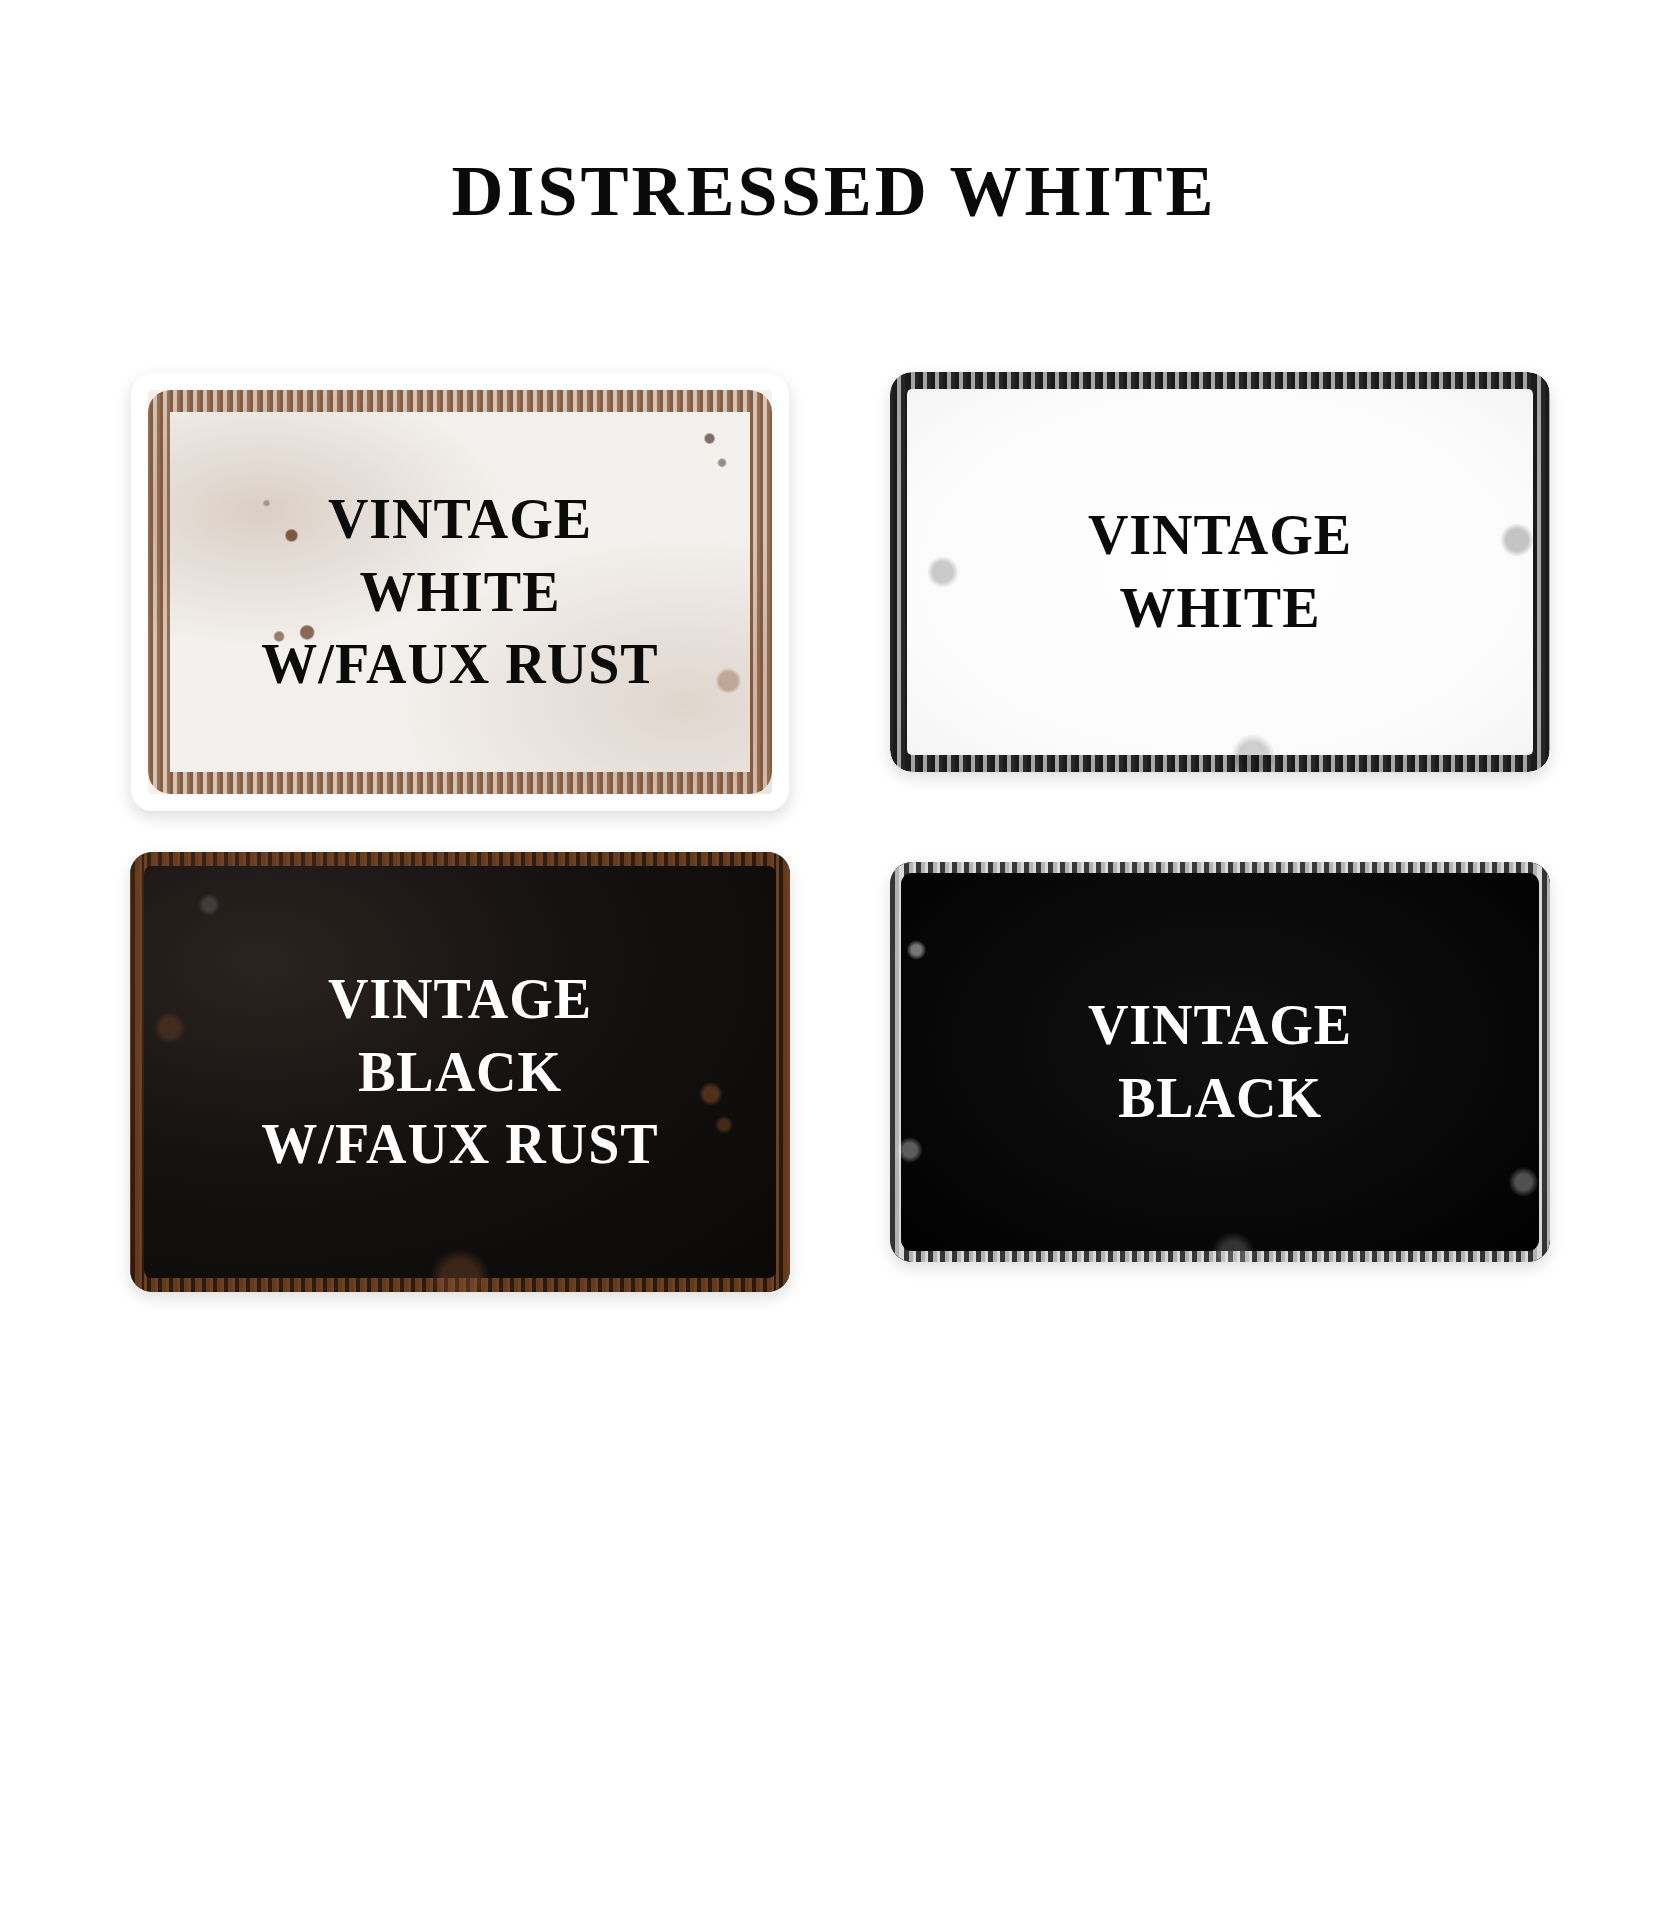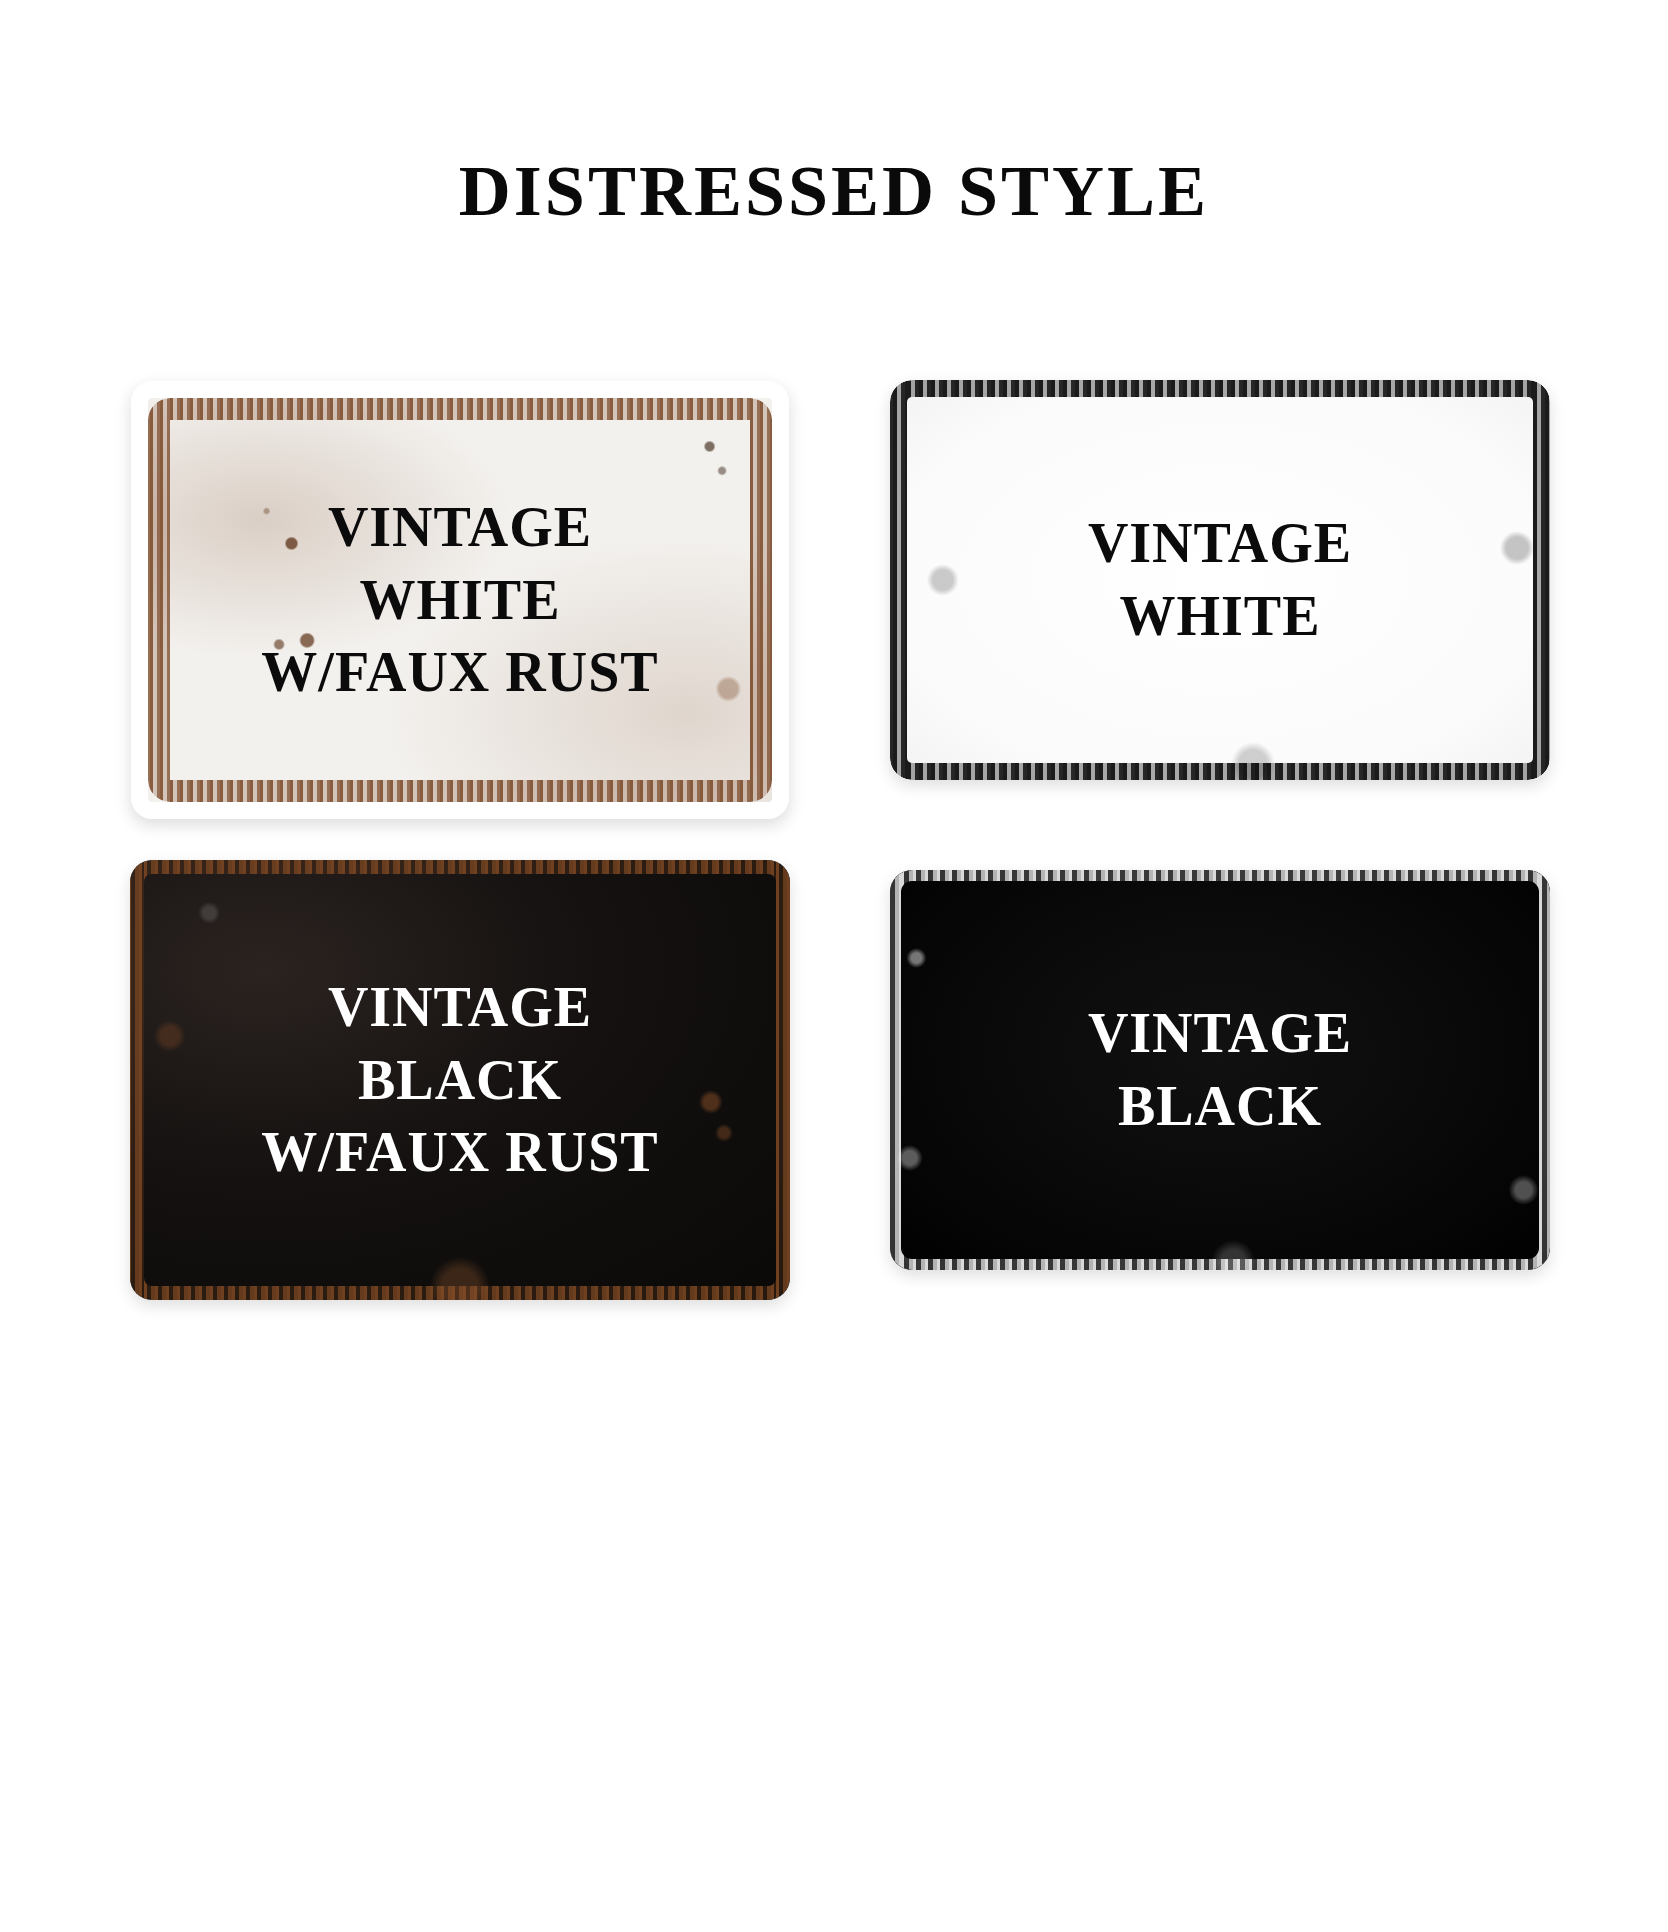--- a/index.html
+++ b/index.html
@@ -26,21 +26,21 @@
     width: 1668px;
     text-align: center;
     font-family: "Liberation Serif", serif;
     font-weight: bold;
     font-size: 72px;
     letter-spacing: 3px;
     color: #0a0a0a;
   }
   .grid {
     position: absolute;
-    top: 380px;
+    top: 372px;
     left: 130px;
     width: 1420px;
     height: 1000px;
   }
   .sign {
     position: absolute;
     border-radius: 22px;
     box-sizing: border-box;
     display: flex;
     align-items: center;
@@ -249,21 +249,21 @@
     font-size: 46px;
     line-height: 1.55;
     color: #111111;
   }
 </style>
 </head>
 <body>
 
 <div class="page">
 
-  <div class="title">DISTRESSED  STYLE</div>
+  <div class="title">DISTRESSED  WHITE</div>
 
   <div class="grid">
 
     <div class="sign" id="sign-1">
       <div class="sign-label">VINTAGE
 WHITE
 W/FAUX RUST</div>
     </div>
 
     <div class="sign" id="sign-2">

